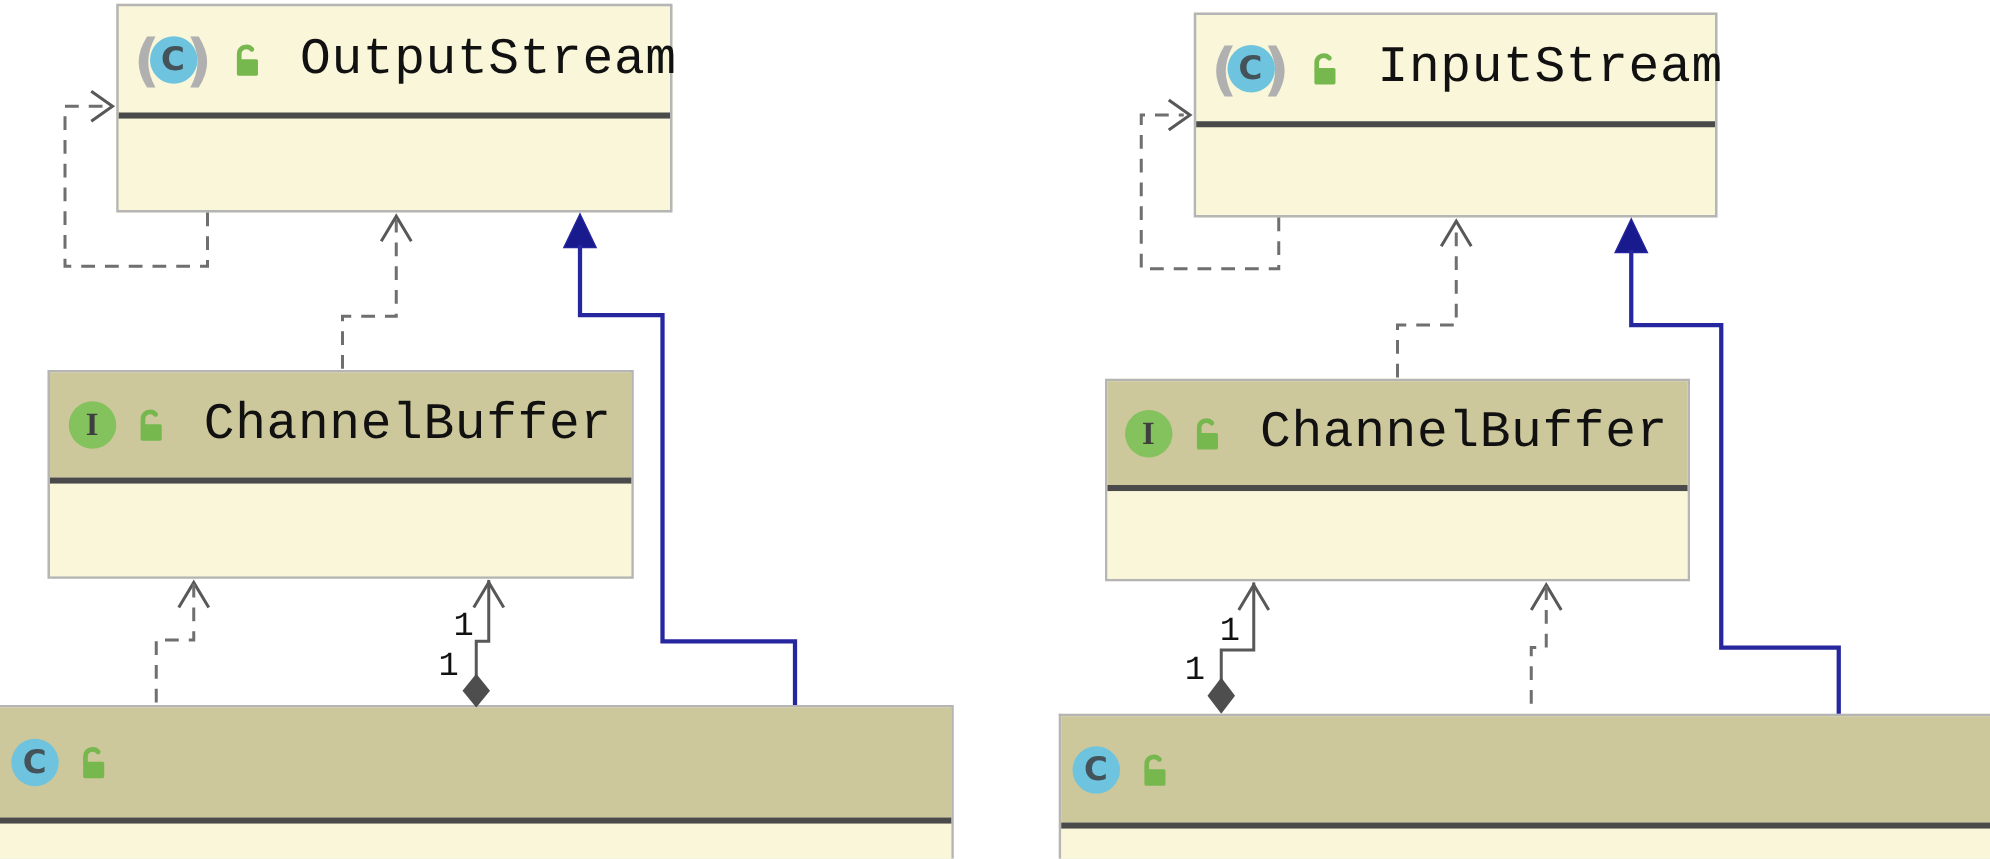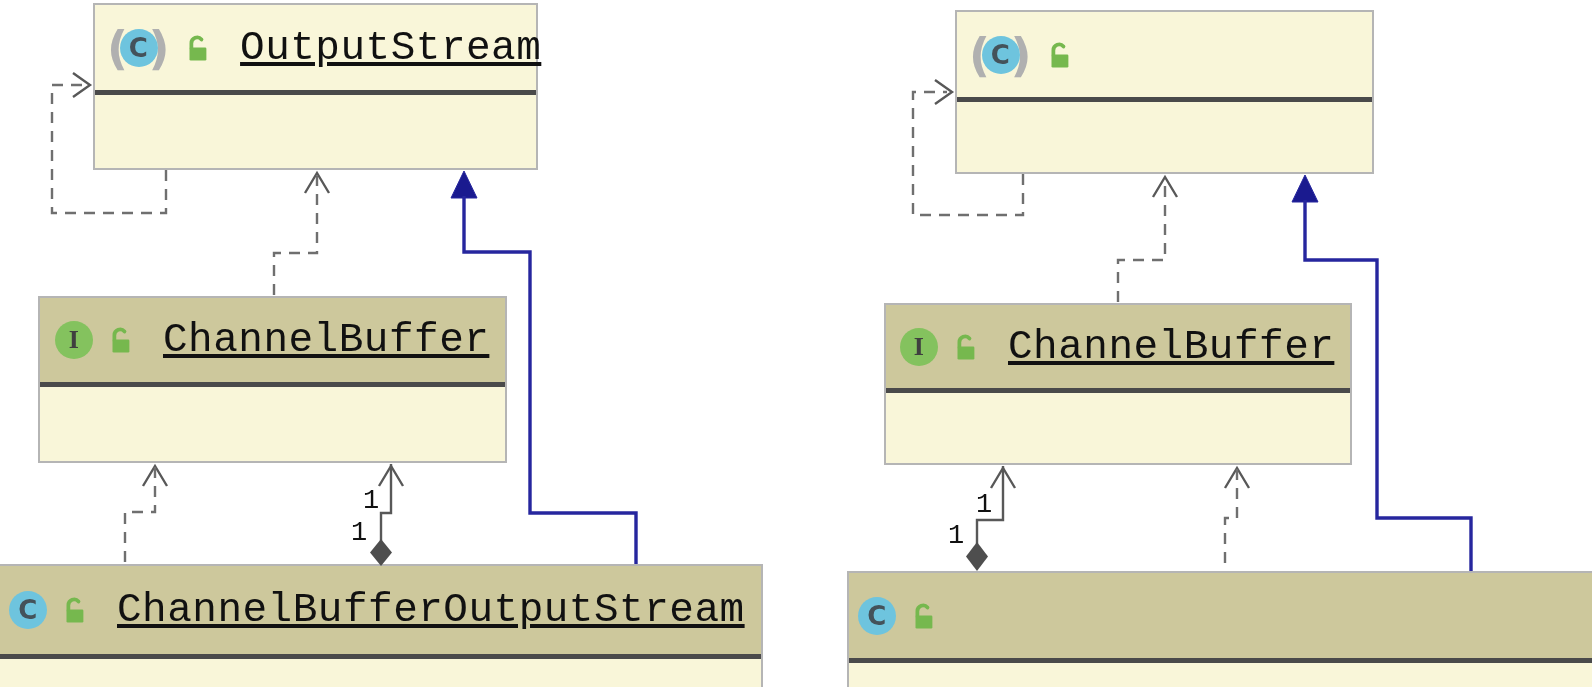--- a/index.html
+++ b/index.html
@@ -28,21 +28,21 @@
   .node{
     position:absolute;z-index:1;box-sizing:border-box;
     background:var(--cream);border:2px solid var(--nodeBorder);
     display:flex;flex-direction:column;
   }
   .title{
     display:flex;align-items:center;flex:0 0 auto;
     font-size:41px;letter-spacing:0.5px;color:var(--text);white-space:nowrap;
   }
   .title.olive{background:var(--olive);}
-  .name{margin-left:28px;text-decoration:underline;}
+  .name{margin-left:28px;}
   .circle{
     position:relative;flex:0 0 auto;width:38px;height:38px;border-radius:50%;
     display:flex;align-items:center;justify-content:center;
     font-size:26px;font-weight:bold;color:var(--letter);z-index:1;
   }
   .circle.cls{background:var(--iconBlue);font-family:"DejaVu Sans",sans-serif;}
   .circle.itf{background:var(--iconGreen);font-family:"Liberation Serif",serif;color:#3f3f3f;}
   .paren{
     flex:0 0 auto;color:var(--parenGray);font-weight:bold;font-size:46px;
     font-family:"DejaVu Sans",sans-serif;line-height:38px;z-index:0;
@@ -152,35 +152,35 @@
     <div class="body"></div>
   </div>
 
   <div class="node" style="left:-2px;top:564px;width:765px;height:125px;">
     <div class="title olive" style="height:88px;padding-left:9px;">
       <span class="circle cls">C</span>
       <svg class="lock" viewBox="0 0 24 24">
         <path d="M7.5 12 V8.2 A4.6 4.6 0 0 1 15.6 5.2" fill="none" stroke="var(--lockGreen)" stroke-width="3" stroke-linecap="round"></path>
         <rect x="6" y="11.5" width="13.5" height="10.5" rx="1" fill="var(--lockGreen)"></rect>
       </svg>
-      <span class="name">ChannelBufferOutputStream</span>
     </div>
     <div class="sep"></div>
     <div class="body"></div>
   </div>
 
   <div class="node" style="left:955px;top:10px;width:419px;height:164px;">
     <div class="title" style="height:85px;padding-left:12px;">
       <span class="paren pl">(</span>
       <span class="circle cls">C</span>
       <span class="paren pr">)</span>
       <svg class="lock" viewBox="0 0 24 24">
         <path d="M7.5 12 V8.2 A4.6 4.6 0 0 1 15.6 5.2" fill="none" stroke="var(--lockGreen)" stroke-width="3" stroke-linecap="round"></path>
         <rect x="6" y="11.5" width="13.5" height="10.5" rx="1" fill="var(--lockGreen)"></rect>
       </svg>
+      <span class="name">InputStream</span>
     </div>
     <div class="sep"></div>
     <div class="body"></div>
   </div>
 
   <div class="node" style="left:884px;top:303px;width:468px;height:162px;">
     <div class="title olive" style="height:83px;padding-left:14px;">
       <span class="circle itf">I</span>
       <svg class="lock" viewBox="0 0 24 24">
         <path d="M7.5 12 V8.2 A4.6 4.6 0 0 1 15.6 5.2" fill="none" stroke="var(--lockGreen)" stroke-width="3" stroke-linecap="round"></path>

